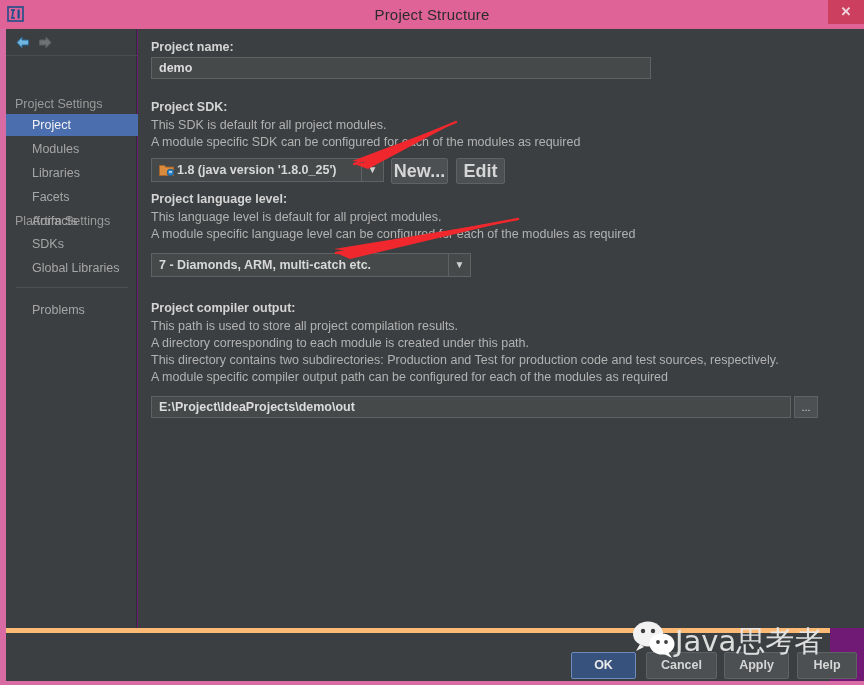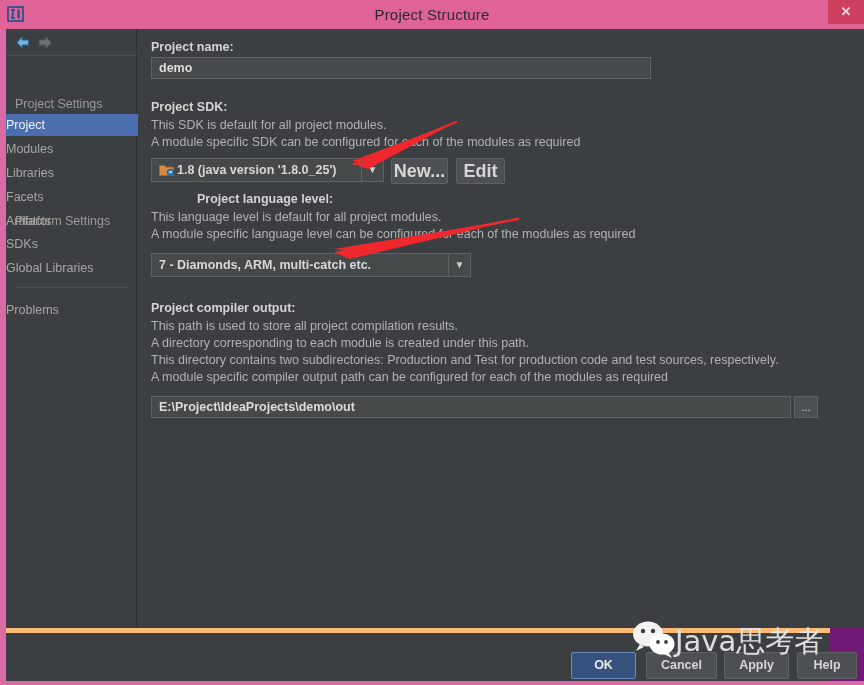--- a/index.html
+++ b/index.html
@@ -104,20 +104,21 @@
     font-size: 12.5px;
     padding-left: 9px;
   }
   .sidebar-item {
     position: absolute;
     left: 0;
     width: 158px; height: 22px;
     line-height: 22px;
     color: #a6a6a6;
     font-size: 12.5px;
+    padding-left: 26px;
     cursor: pointer;
   }
   .sidebar-item.selected {
     background: #4b6eaf;
     color: #f2f2f2;
   }
   #sidebar-divider {
     position: absolute;
     left: 10px; top: 258px;
     width: 112px; height: 1px;
@@ -349,21 +350,21 @@
       <span class="combo-arrow">▼</span>
     </div>
 
     <div class="btn" style="left:253px; top:129px; width:57px;">
       <span>New...</span>
     </div>
     <div class="btn" style="left:318px; top:129px; width:49px;">
       <span>Edit</span>
     </div>
 
-    <div class="label-bold" style="left:13px; top:163px;margin-left:46px;">Project language level:</div>
+    <div class="label-bold" style="left:13px; top:163px;">Project language level:</div>
     <div class="label-desc" style="left:13px; top:181px;text-align:right;">This language level is default for all project modules.</div>
     <div class="label-desc" style="left:13px; top:198px;">A module specific language level can be configured for each of the modules as required</div>
 
     <div class="combo" style="left:13px; top:224px; width:320px;">
       <span class="combo-text">7 - Diamonds, ARM, multi-catch etc.</span>
       <span class="combo-arrow">▼</span>
     </div>
 
     <div class="label-bold" style="left:13px; top:272px;">Project compiler output:</div>
     <div class="label-desc" style="left:13px; top:307px;">A directory corresponding to each module is created under this path.</div>

